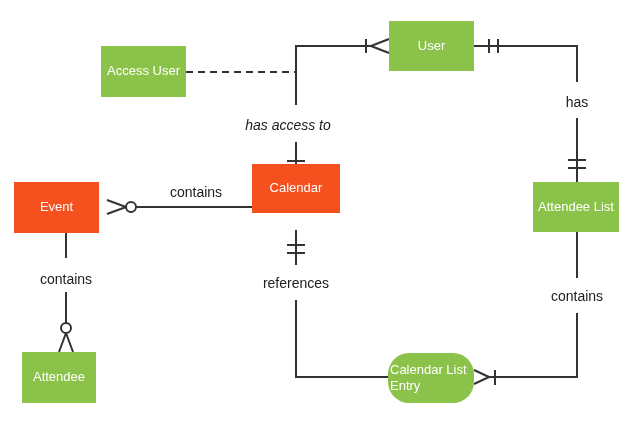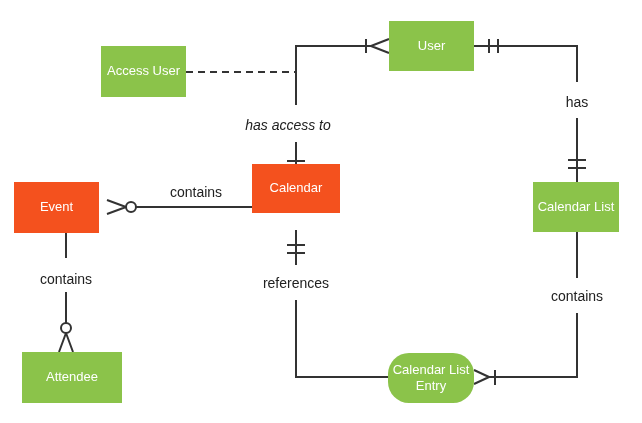--- a/index.html
+++ b/index.html
@@ -19,21 +19,20 @@
     left: 0; top: 0;
     width: 642px; height: 423px;
     z-index: 0;
   }
 
   .entity {
     position: absolute;
     display: flex;
     align-items: center;
     justify-content: center;
-    text-align: center;
     color: var(--entity_text, #ffffff);
     font-size: 13px;
     font-weight: 500;
     line-height: 1.25;
     z-index: 2;
     padding: 2px;
   }
   .entity.green  { background: var(--entity_green, #8BC34A); }
   .entity.orange { background: var(--entity_orange, #F4511E); }
 
@@ -112,24 +111,24 @@
 
   <div class="entity orange" style="left:14px; top:182px; width:85px; height:51px;">
     <span>Event</span>
   </div>
 
   <div class="entity orange" style="left:252px; top:164px; width:88px; height:49px;">
     <span>Calendar</span>
   </div>
 
   <div class="entity green" style="left:533px; top:182px; width:86px; height:50px;">
-    <span>Calendar List</span>
+    <span>Attendee List</span>
   </div>
 
-  <div class="entity green" style="left:22px; top:352px; width:100px; height:51px;">
+  <div class="entity green" style="left:22px; top:352px; width:74px; height:51px;">
     <span>Attendee</span>
   </div>
 
   <div class="entity green" style="left:388px; top:353px; width:86px; height:50px;border-radius:21px;">
     <span>Calendar List Entry</span>
   </div>
 
   <div class="rel-label" style="left:196px; top:192px;">contains</div>
 
   <div class="rel-label" style="left:288px; top:125px;font-style:italic;">has access to</div>

